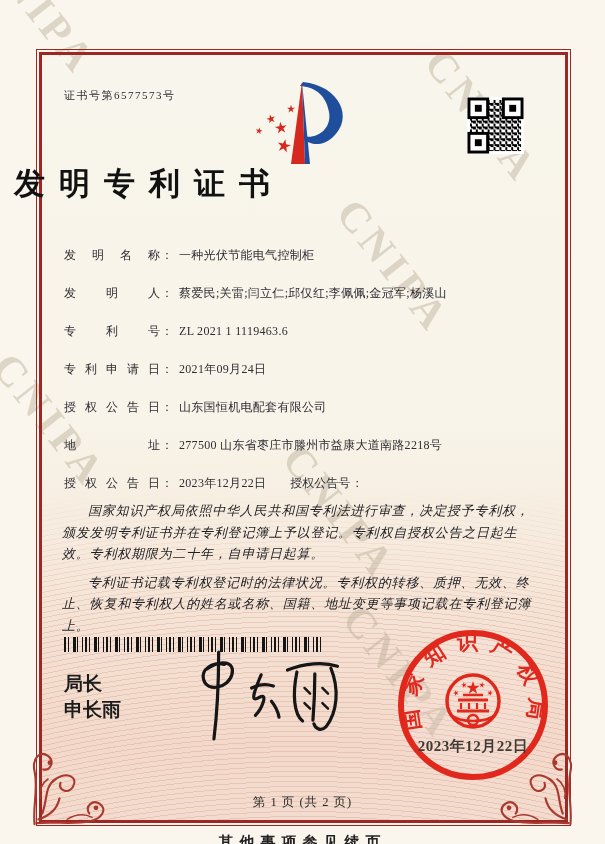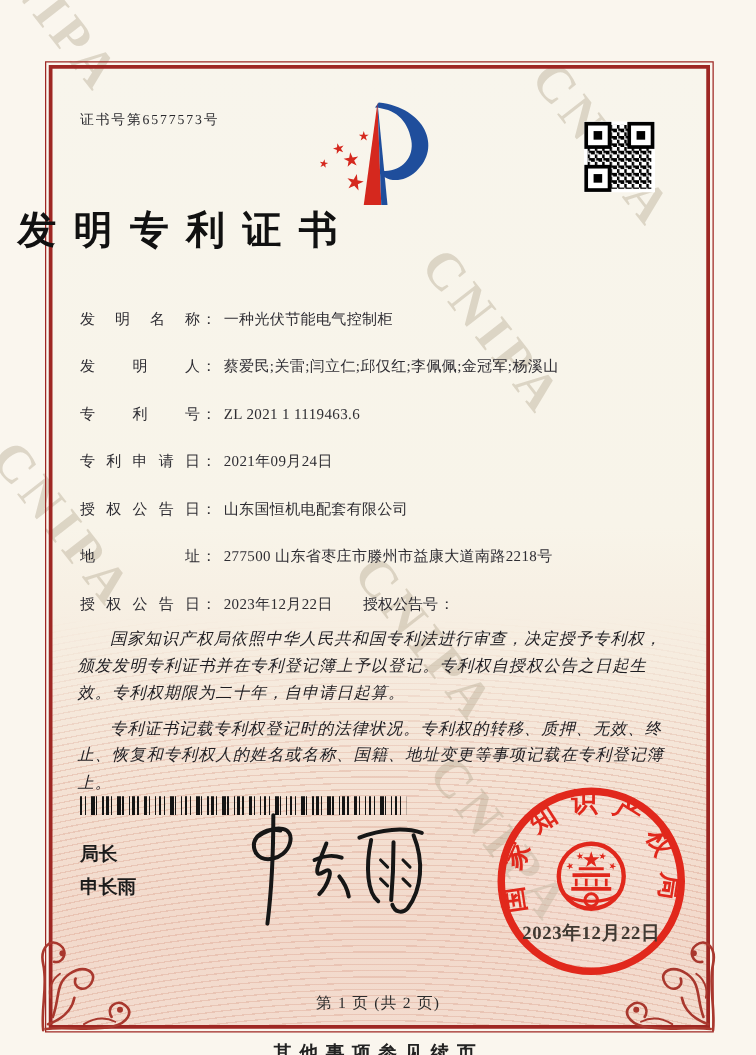--- a/index.html
+++ b/index.html
@@ -42,21 +42,21 @@
   .paras{position:absolute;left:62px;top:500px;width:486px;font-size:13px;line-height:21.5px;
     color:#1e1d22;letter-spacing:0.8px;}
   .paras p{margin:0 16px 7px 0;text-indent:2em;font-style:italic;}
 
   .barcode{position:absolute;left:64px;top:637px;width:261px;height:15px;
     background:repeating-linear-gradient(90deg,#141414 0 2px,transparent 2px 4px,#141414 4px 5px,
       transparent 5px 9px,#141414 9px 12px,transparent 12px 13px,#141414 13px 14px,transparent 14px 18px,
       #141414 18px 19px,transparent 19px 21px);}
 
   .signer{position:absolute;left:64px;top:671px;font-family:"Liberation Sans",sans-serif;
-    font-size:15px;font-weight:700;color:#1c1c1c;line-height:26px;}
+    font-size:19px;font-weight:700;color:#1c1c1c;line-height:26px;}
 
   .signature{position:absolute;left:180px;top:645px;width:165px;height:102px;}
 
   .seal{position:absolute;left:395px;top:627px;width:156px;height:156px;}
   .seal-date{position:absolute;left:397px;top:737px;width:152px;text-align:center;
     font-size:15px;font-weight:600;color:#413a33;letter-spacing:0.5px;}
 
   .flourish{position:absolute;width:88px;height:96px;}
   .fl-left{left:28px;top:731px;}
   .fl-right{right:28px;top:731px;transform:scaleX(-1);}

